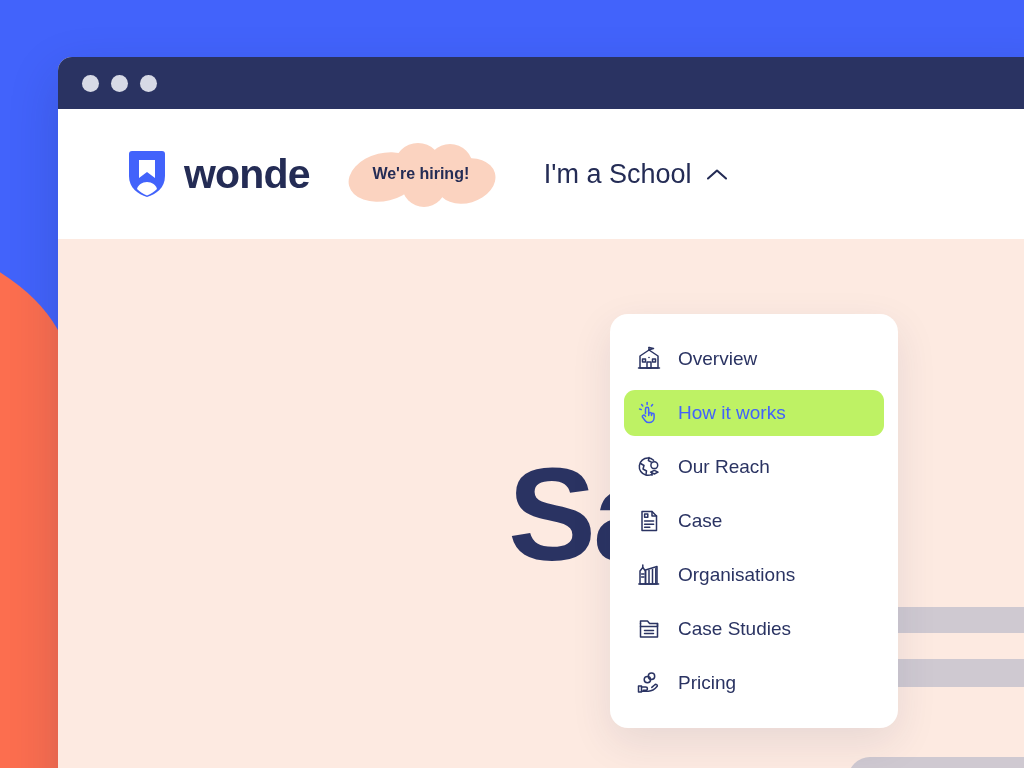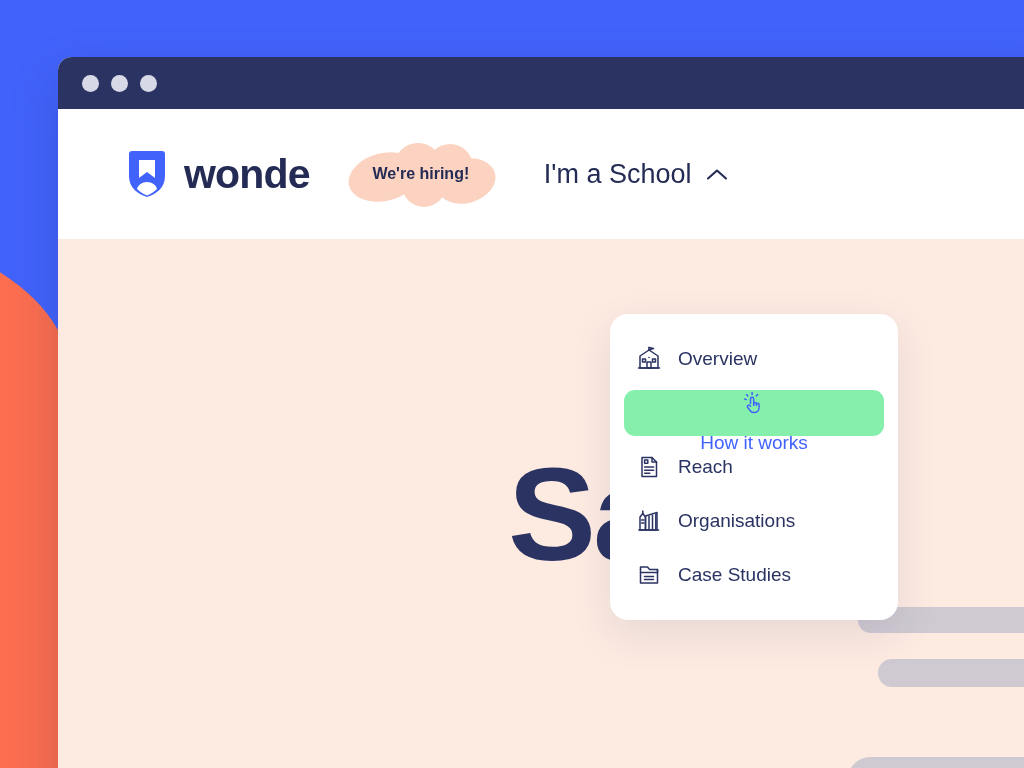--- a/index.html
+++ b/index.html
@@ -207,23 +207,22 @@
     align-items: center;
     gap: 16px;
     height: 46px;
     padding: 0 12px;
     border-radius: 11px;
     cursor: pointer;
     color: #2a3362;
   }
   .dd-item + .dd-item { margin-top: 8px; }
   .dd-item.active {
-    background: #86efac;
+    background: #bef264;
     color: #4263fb;
-    flex-direction: column;
   }
   .dd-icon {
     width: 26px;
     height: 26px;
     flex: 0 0 26px;
     display: block;
   }
   .dd-label {
     font-size: 19px;
     white-space: nowrap;
@@ -329,33 +328,46 @@
                        C6.1 16.6 6.3 15.7 7 15.3 C7.6 14.9 8.4 15 8.9 15.6 L9.5 16.4"></path>
               <path d="M11.1 4.5 L11.1 2.6"></path>
               <path d="M6.8 6 L5.6 4.5"></path>
               <path d="M15.4 6 L16.6 4.5"></path>
               <path d="M5.3 9.6 L3.6 9"></path>
             </g>
           </svg>
           <span class="dd-label">How it works</span>
         </div>
 
+        <div class="dd-item">
+          <svg class="dd-icon" viewBox="0 0 26 26">
+            <g fill="none" stroke="#2a3362" stroke-width="1.5" stroke-linecap="round" stroke-linejoin="round">
+              <path d="M17.6 6.2 A8.6 8.6 0 1 0 15.8 20.3"></path>
+              <path d="M4.6 9.5 L8 11.5 L7 15 L10.5 17 L10 20.3"></path>
+              <path d="M13 3.6 L12.4 6.6 L15.2 8"></path>
+              <circle cx="18.3" cy="11.2" r="3.4"></circle>
+              <path d="M14.6 18.2 L18.3 16.4 L22 18.2 L18.3 20 Z"></path>
+              <path d="M16 19 L16 21.3"></path>
+            </g>
+          </svg>
+          <span class="dd-label">Our Reach</span>
+        </div>
 
         <div class="dd-item">
           <svg class="dd-icon" viewBox="0 0 26 26">
             <g fill="none" stroke="#2a3362" stroke-width="1.5" stroke-linecap="round" stroke-linejoin="round">
               <path d="M6 3.5 L16 3.5 L20.5 8 L20.5 22.5 L6 22.5 Z"></path>
               <path d="M16 3.5 L16 8 L20.5 8"></path>
               <rect x="8.6" y="6" width="3.2" height="3.2"></rect>
               <path d="M8.6 13 L17.6 13"></path>
               <path d="M8.6 16.2 L17.6 16.2"></path>
               <path d="M8.6 19.2 L13.8 19.2"></path>
             </g>
           </svg>
-          <span class="dd-label">Reach</span>
+          <span class="dd-label">Case</span>
         </div>
 
         <div class="dd-item">
           <svg class="dd-icon" viewBox="0 0 26 26">
             <g fill="none" stroke="#2a3362" stroke-width="1.5" stroke-linecap="round" stroke-linejoin="round">
               <path d="M4 9 L4 22 L9.5 22 L9.5 9 L6.8 5.5 Z"></path>
               <path d="M6.8 3 L6.8 5.5"></path>
               <path d="M9.5 22 L9.5 8 L21 4.5 L21 22 Z"></path>
               <path d="M13 8.5 L13 21"></path>
               <path d="M16.5 7.5 L16.5 21"></path>
@@ -373,17 +385,30 @@
             <g fill="none" stroke="#2a3362" stroke-width="1.5" stroke-linecap="round" stroke-linejoin="round">
               <path d="M4.5 7.5 L4.5 21 L21.5 21 L21.5 7.5"></path>
               <path d="M4.5 7.5 L4.5 5 L11.5 5 L13.6 7.5 L21.5 7.5 L21.5 10.5 L4.5 10.5"></path>
               <path d="M8.5 14.5 L17.5 14.5"></path>
               <path d="M8.5 17.6 L17.5 17.6"></path>
             </g>
           </svg>
           <span class="dd-label">Case Studies</span>
         </div>
 
+        <div class="dd-item">
+          <svg class="dd-icon" viewBox="0 0 26 26">
+            <g fill="none" stroke="#2a3362" stroke-width="1.5" stroke-linecap="round" stroke-linejoin="round">
+              <circle cx="15.5" cy="6.2" r="3.2"></circle>
+              <circle cx="11.4" cy="9.6" r="3.2"></circle>
+              <path d="M2.5 16 L5.5 16 L5.5 22 L2.5 22 Z"></path>
+              <path d="M5.5 17 L9.5 17 C10.6 17 11.4 17.7 11.4 18.7 C11.4 19.6 10.6 20.3 9.5 20.3 L7.2 20.3"></path>
+              <path d="M5.5 21.2 L12.5 21.2 C16 21.2 19 19 21 16.6 C21.6 15.9 21.4 15 20.6 14.6
+                       C19.9 14.2 19.1 14.4 18.5 15 L15.8 17.4"></path>
+            </g>
+          </svg>
+          <span class="dd-label">Pricing</span>
+        </div>
 
       </div>
     </div>
   </div>
 </div>
 
 </body></html>

